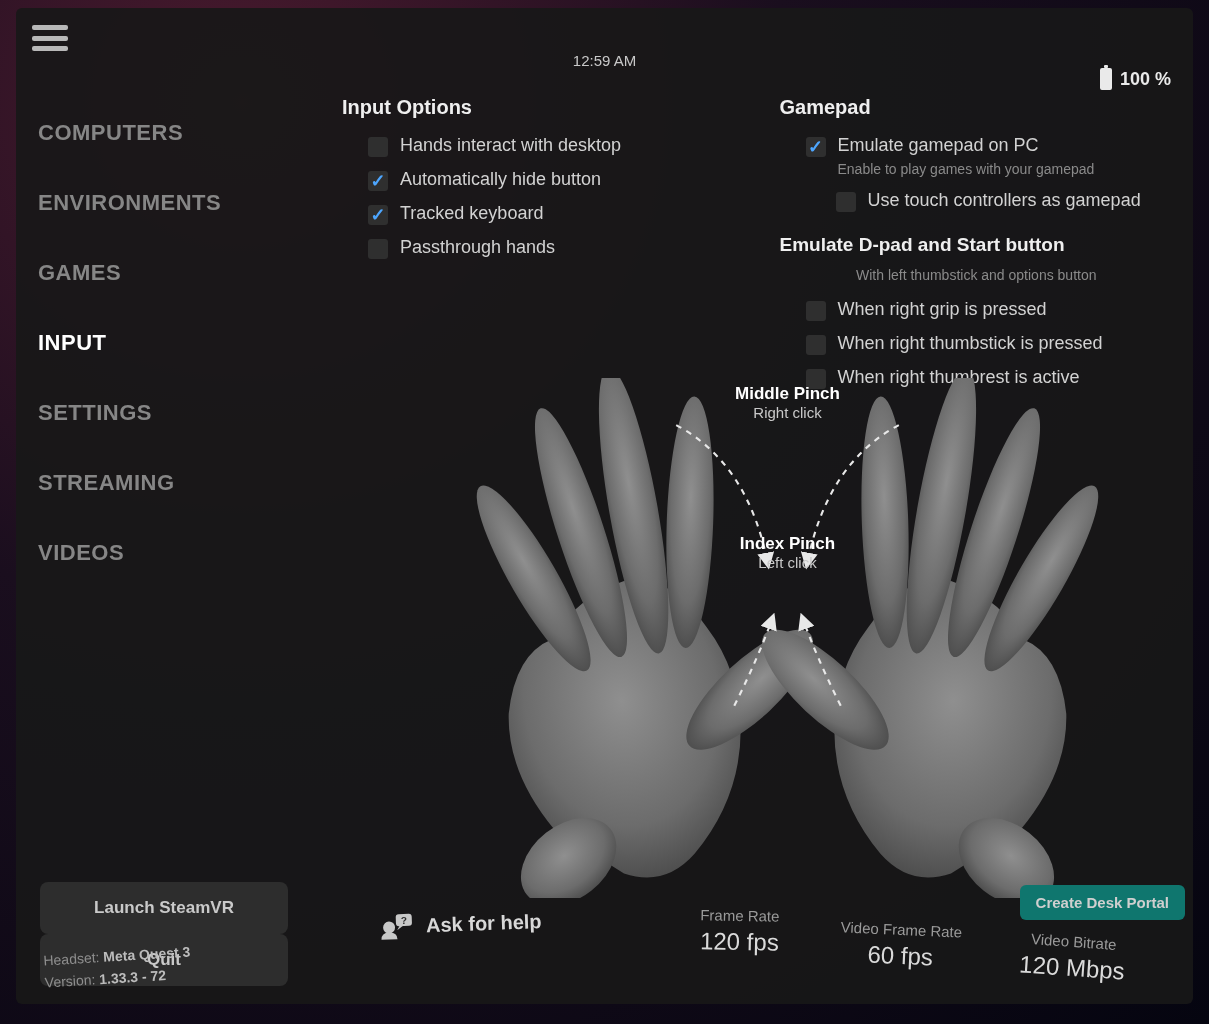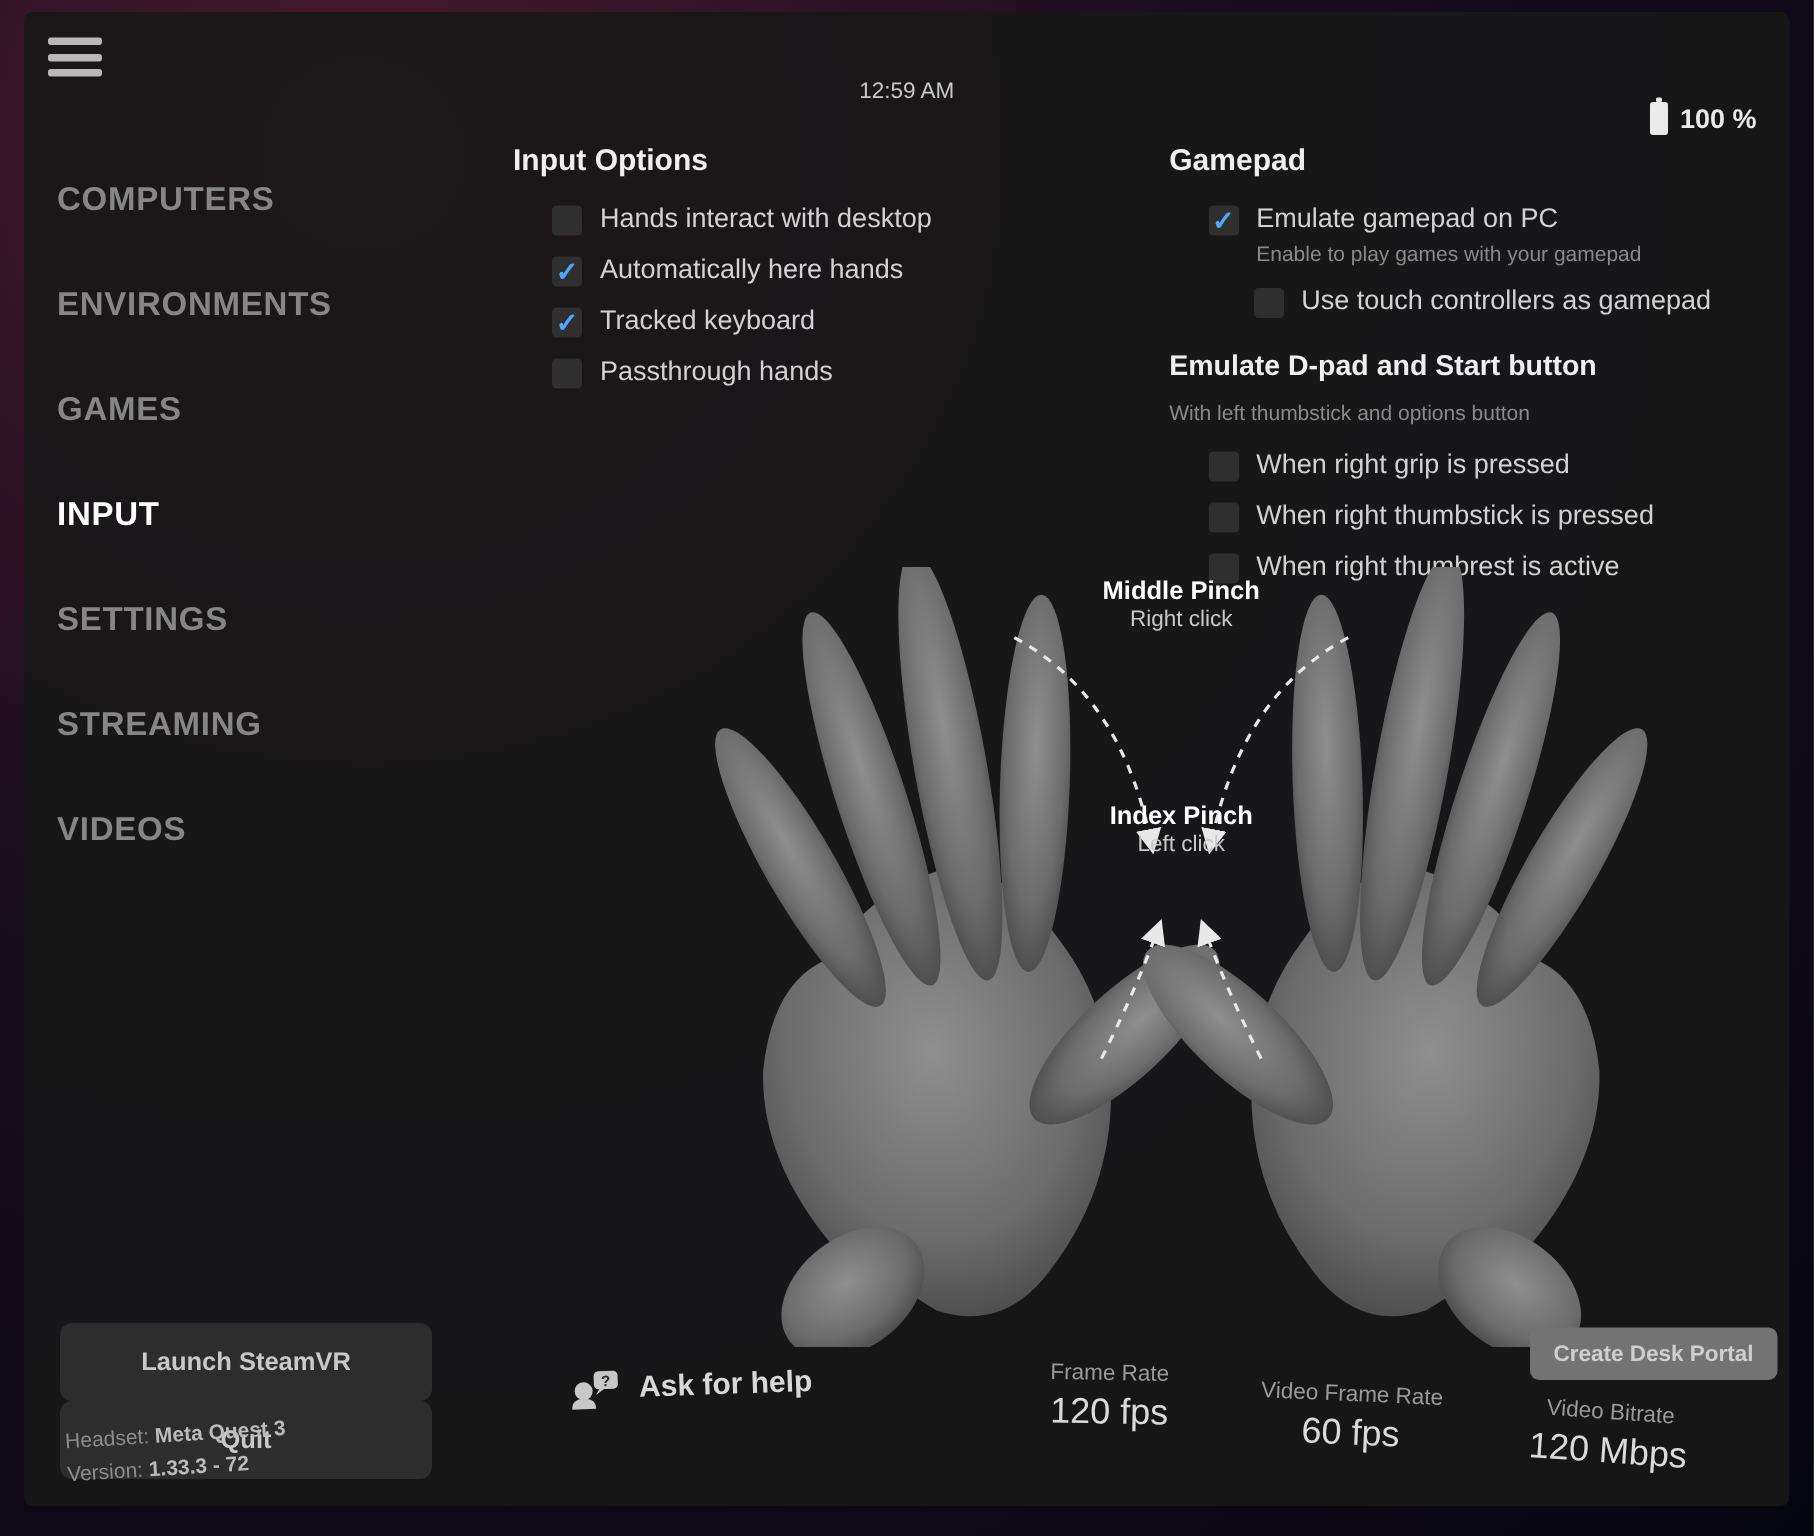--- a/index.html
+++ b/index.html
@@ -100,20 +100,21 @@
     display: flex; gap: 44px;
   }
   .col { flex: 1; }
   .section-title {
     font-size: 20px; font-weight: bold; color: #efefef;
     margin-bottom: 10px;
   }
   .section-desc {
     font-size: 14px; color: #8a8a8a; margin-bottom: 8px;
     line-height: 1.35;
+    text-align: center;
   }
   .check-row {
     display: flex; align-items: flex-start; gap: 12px;
     padding: 6px 0 6px 26px;
   }
   .check-box {
     width: 20px; height: 20px; border-radius: 3px;
     background: #2f2f2f;
     flex-shrink: 0;
     display: flex; align-items: center; justify-content: center;
@@ -136,21 +137,21 @@
   .gesture-label {
     position: absolute; text-align: center; width: 200px;
     pointer-events: none;
   }
   .gesture-label .g-title { font-size: 17px; font-weight: bold; color: #fff; }
   .gesture-label .g-sub { font-size: 15px; color: #c9c9c9; }
   .desk-portal-btn {
     position: absolute;
     right: 8px;
     bottom: 84px;
-    background: #737373;
+    background: #0f766e;
     color: #cfcfcf;
     font-size: 15px;
     font-weight: bold;
     padding: 9px 16px;
     border-radius: 6px;
     border: none;
     cursor: pointer;
     font-family: inherit;
   }
   
@@ -224,21 +225,21 @@
 
         <div class="col">
           <div class="section-title">Input Options</div>
 
           <div class="check-row">
             <div class="check-box"></div>
             <div class="check-label">Hands interact with desktop</div>
           </div>
           <div class="check-row">
             <div class="check-box checked"></div>
-            <div class="check-label">Automatically here hands</div>
+            <div class="check-label">Automatically hide button</div>
           </div>
           <div class="check-row">
             <div class="check-box checked"></div>
             <div class="check-label">Tracked keyboard</div>
           </div>
           <div class="check-row">
             <div class="check-box"></div>
             <div class="check-label">Passthrough hands</div>
           </div>
         </div>

